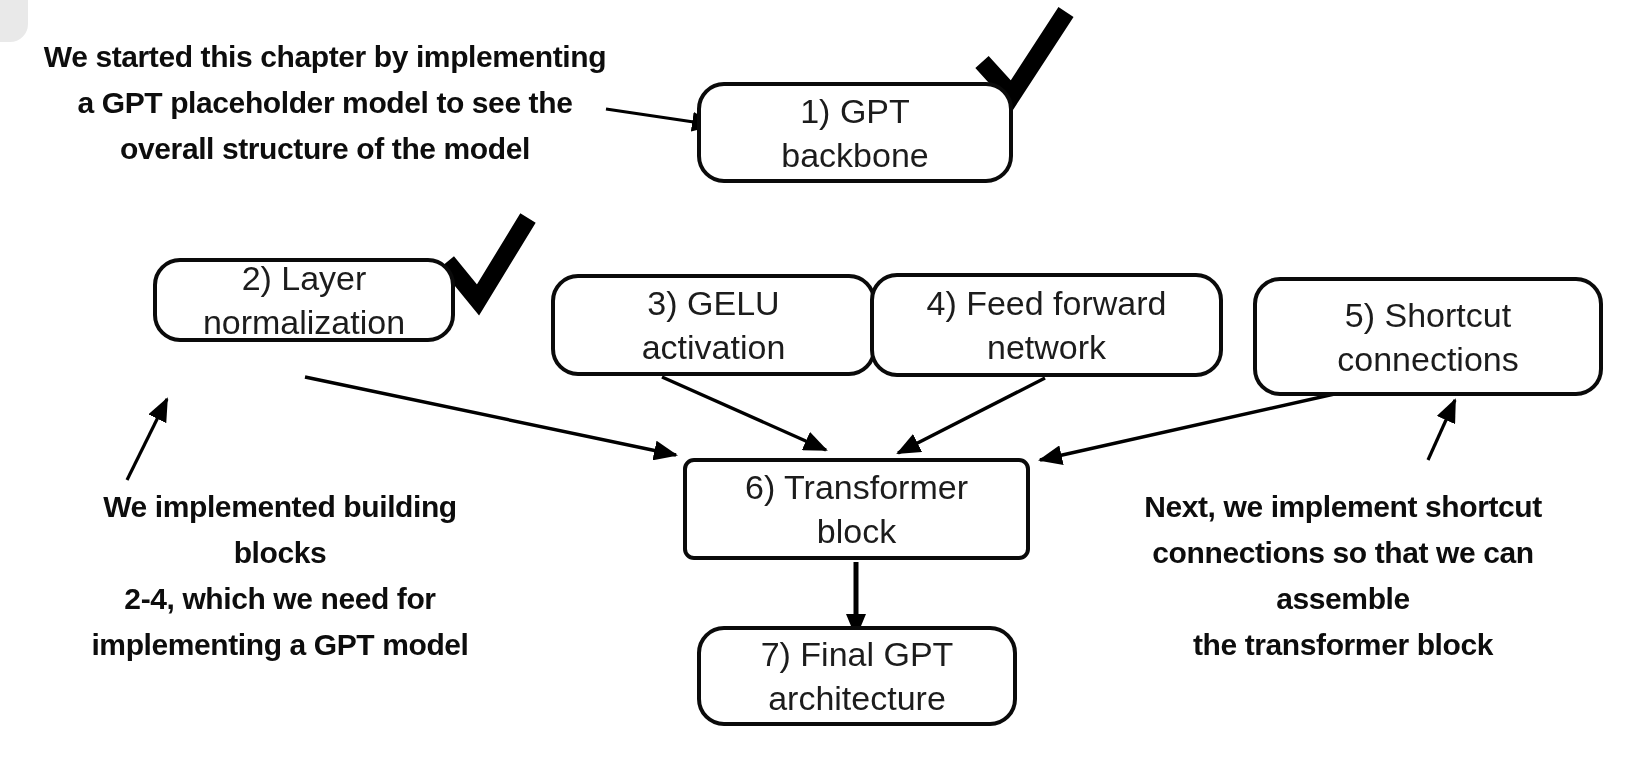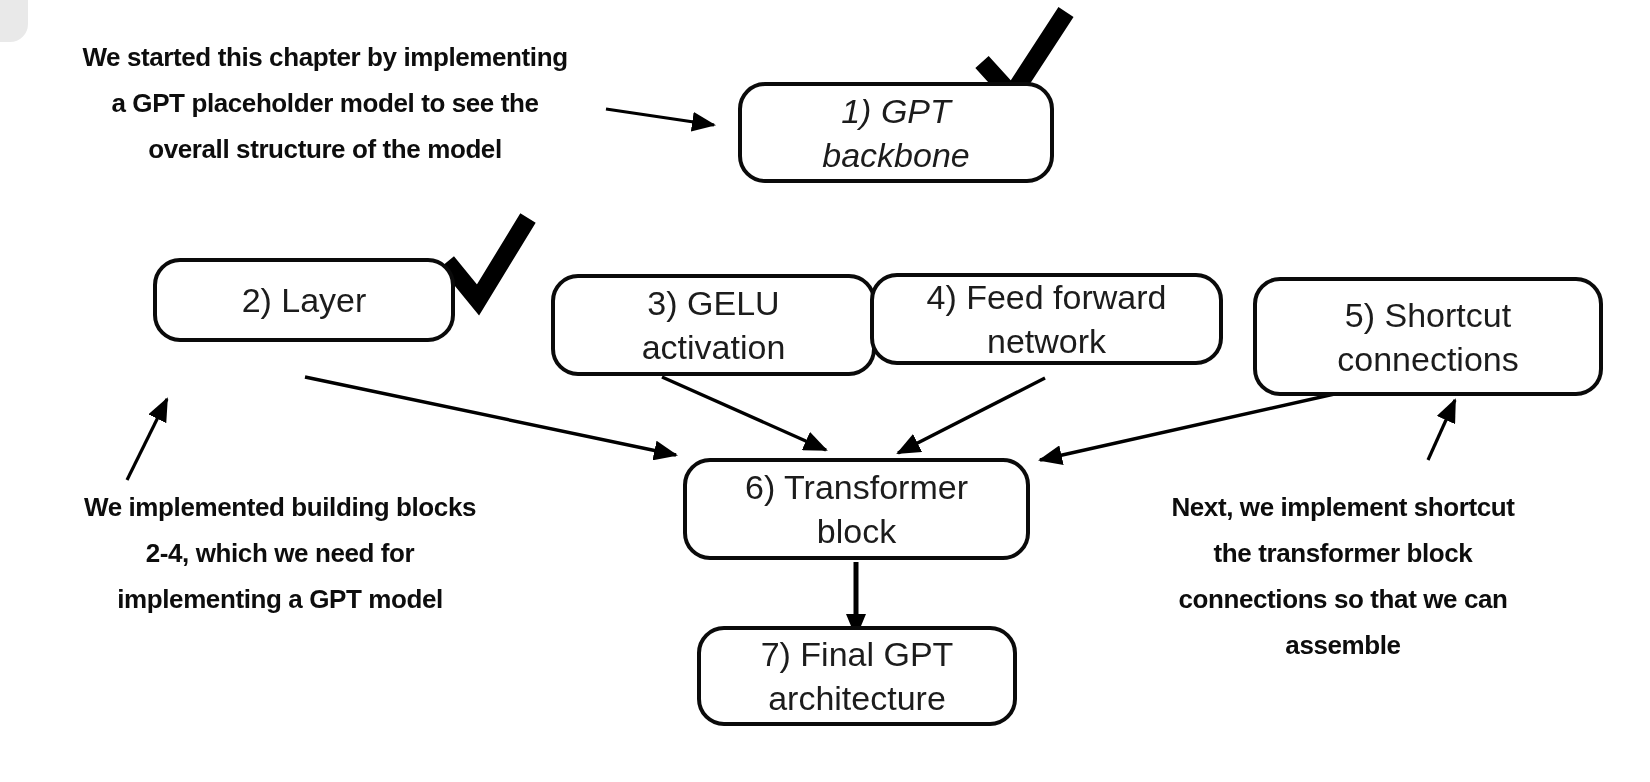--- a/index.html
+++ b/index.html
@@ -46,31 +46,31 @@
     color: #1c1c1c;
     font-size: 34px;
     line-height: 44px;
     font-weight: 400;
   }
   .annotation {
     position: absolute;
     text-align: center;
     color: #0d0d0d;
     font-weight: 700;
-    font-size: 26px;
+    font-size: 30px;
     line-height: 46px;
     letter-spacing: -0.4px;
   }
   
-  #node-gpt-backbone        { left: 738px;  top: 82px;  width: 316px; height: 101px; font-style: italic; }
+  #node-gpt-backbone        { left: 697px;  top: 82px;  width: 316px; height: 101px; }
   #node-layer-normalization { left: 153px;  top: 258px; width: 302px; height: 84px; }
   #node-gelu-activation     { left: 510px;  top: 274px; width: 325px; height: 102px; margin-left: 41px; }
-  #node-feed-forward        { left: 870px;  top: 273px; width: 353px; height: 92px; }
+  #node-feed-forward        { left: 870px;  top: 273px; width: 353px; height: 104px; }
   #node-shortcut-connections{ left: 1253px; top: 277px; width: 350px; height: 119px; }
-  #node-transformer-block   { left: 683px;  top: 458px; width: 347px; height: 102px; }
+  #node-transformer-block   { left: 683px;  top: 458px; width: 347px; height: 102px; border-radius: 11px; }
   #node-final-gpt           { left: 697px;  top: 626px; width: 320px; height: 100px; }
   
   #annotation-intro           { left: 40px;   top: 34px;  width: 570px; }
   #annotation-building-blocks { left: 60px;   top: 484px; width: 440px; }
   #annotation-next-shortcut   { left: 1118px; top: 484px; width: 450px; text-align: center; }
 </style>
 </head>
 <body>
 
 <div class="stage">
@@ -97,20 +97,21 @@
     <polyline points="447,262 478,300 528,218" fill="none" stroke="#000" stroke-width="18" stroke-linecap="butt" stroke-linejoin="miter"></polyline>
   </svg>
 
   <div class="node" id="node-gpt-backbone">
     <span>1) GPT</span>
     <span>backbone</span>
   </div>
 
   <div class="node" id="node-layer-normalization">
     <span>2) Layer</span>
+    <span>normalization</span>
   </div>
 
   <div class="node" id="node-gelu-activation">
     <span>3) GELU</span>
     <span>activation</span>
   </div>
 
   <div class="node" id="node-feed-forward">
     <span>4) Feed forward</span>
     <span>network</span>
@@ -138,17 +139,17 @@
   </div>
 
   <div class="annotation" id="annotation-building-blocks">
     <div>We implemented building blocks</div>
     <div>2-4, which we need for</div>
     <div>implementing a GPT model</div>
   </div>
 
   <div class="annotation" id="annotation-next-shortcut">
     <div>Next, we implement shortcut</div>
+    <div>connections so that we can assemble</div>
     <div>the transformer block</div>
-    <div>connections so that we can assemble</div>
   </div>
 
 </div>
 
 </body></html>

